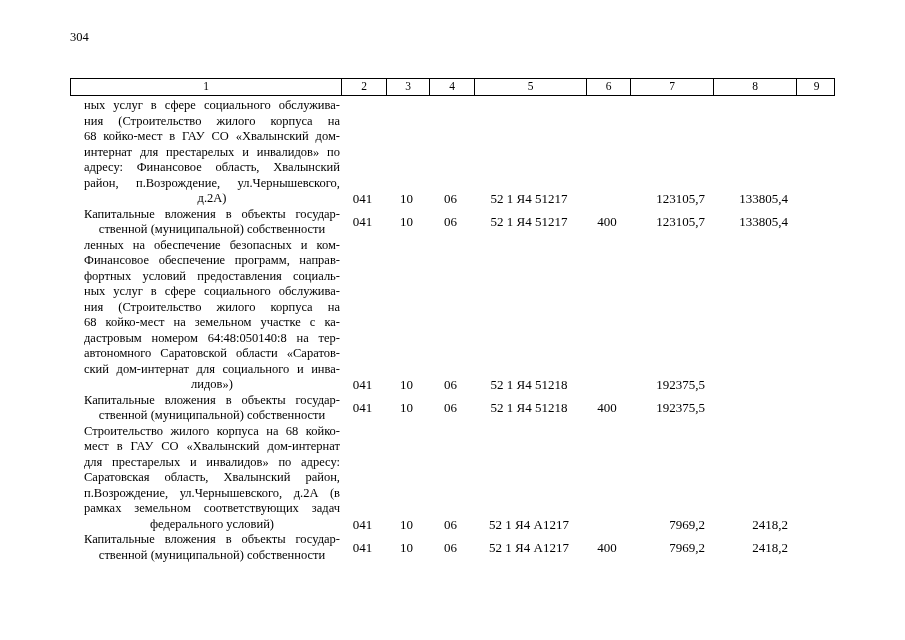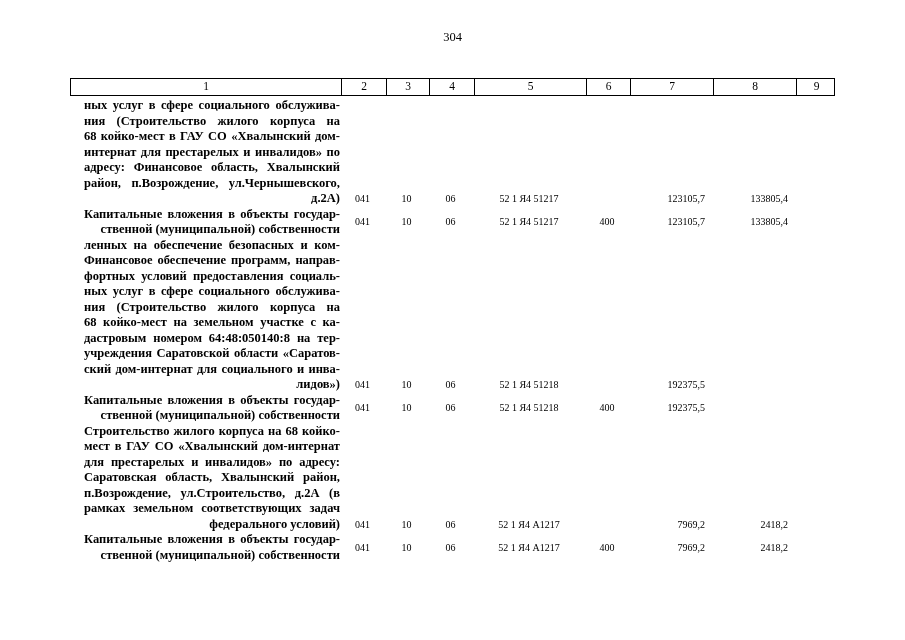--- a/index.html
+++ b/index.html
@@ -9,21 +9,21 @@
     font-family: "Liberation Serif", "DejaVu Serif", serif;
     color: #000;
     position: relative;
     overflow: hidden;
   }
   .page-number {
     position: absolute;
     top: 30px;
     left: 70px;
     width: 765px;
-    text-align: center;
+    text-align: left;
     font-size: 12.5px;
   }
   .doc-table {
     position: absolute;
     left: 70px;
     top: 78px;
     width: 765px;
   }
   .thead {
     display: grid;
@@ -42,35 +42,34 @@
   .thead .hcell:first-child { border-left: none; }
   .tbody { padding-top: 2px; }
   .trow {
     display: grid;
     grid-template-columns: 270px 45px 43px 45px 112px 44px 83px 83px 40px;
   }
   .cell-name {
     padding-left: 14px;
     font-size: 12.5px;
     line-height: 15.5px;
-    font-weight: bold;
   }
   .cell-name .jline {
     text-align: justify;
     text-align-last: justify;
     white-space: nowrap;
   }
   .cell-name .lastline {
-    text-align: right;
+    text-align: center;
     white-space: nowrap;
   }
   .vcell {
     display: flex;
     justify-content: center;
-    font-size: 10px;
+    font-size: 13px;
     line-height: 15.5px;
     white-space: nowrap;
   }
   .vcell.num { justify-content: flex-end; padding-right: 7px; }
   .trow.v-bottom .vcell { align-items: flex-end; }
   .trow.v-center .vcell { align-items: center; }
 </style>
 </head>
 <body>
 
@@ -124,21 +123,21 @@
   </div>
       <div class="trow v-bottom">
     <div class="cell-name">
           <div class="jline">ленных на обеспечение безопасных и ком-</div>
           <div class="jline">Финансовое обеспечение программ, направ-</div>
           <div class="jline">фортных условий предоставления социаль-</div>
           <div class="jline">ных услуг в сфере социального обслужива-</div>
           <div class="jline">ния (Строительство жилого корпуса на</div>
           <div class="jline">68 койко-мест на земельном участке с ка-</div>
           <div class="jline">дастровым номером 64:48:050140:8 на тер-</div>
-          <div class="jline">учреждения Саратовской области «Саратов-</div>
+          <div class="jline">автономного Саратовской области «Саратов-</div>
           <div class="jline">ский дом-интернат для социального и инва-</div>
           <div class="lastline">лидов»)</div>
         </div>
     <div class="vcell">041</div>
     <div class="vcell">10</div>
     <div class="vcell">06</div>
     <div class="vcell">52 1 Я4 51218</div>
     <div class="vcell"></div>
     <div class="vcell num">192375,5</div>
     <div class="vcell num"></div>
@@ -157,21 +156,21 @@
     <div class="vcell num">192375,5</div>
     <div class="vcell num"></div>
     <div class="vcell"></div>
   </div>
       <div class="trow v-bottom">
     <div class="cell-name">
           <div class="jline">Строительство жилого корпуса на 68 койко-</div>
           <div class="jline">мест в ГАУ СО «Хвалынский дом-интернат</div>
           <div class="jline">для престарелых и инвалидов» по адресу:</div>
           <div class="jline">Саратовская область, Хвалынский район,</div>
-          <div class="jline">п.Возрождение, ул.Строительство, д.2А (в</div>
+          <div class="jline">п.Возрождение, ул.Чернышевского, д.2А (в</div>
           <div class="jline">рамках земельном соответствующих задач</div>
           <div class="lastline">федерального условий)</div>
         </div>
     <div class="vcell">041</div>
     <div class="vcell">10</div>
     <div class="vcell">06</div>
     <div class="vcell">52 1 Я4 А1217</div>
     <div class="vcell"></div>
     <div class="vcell num">7969,2</div>
     <div class="vcell num">2418,2</div>

